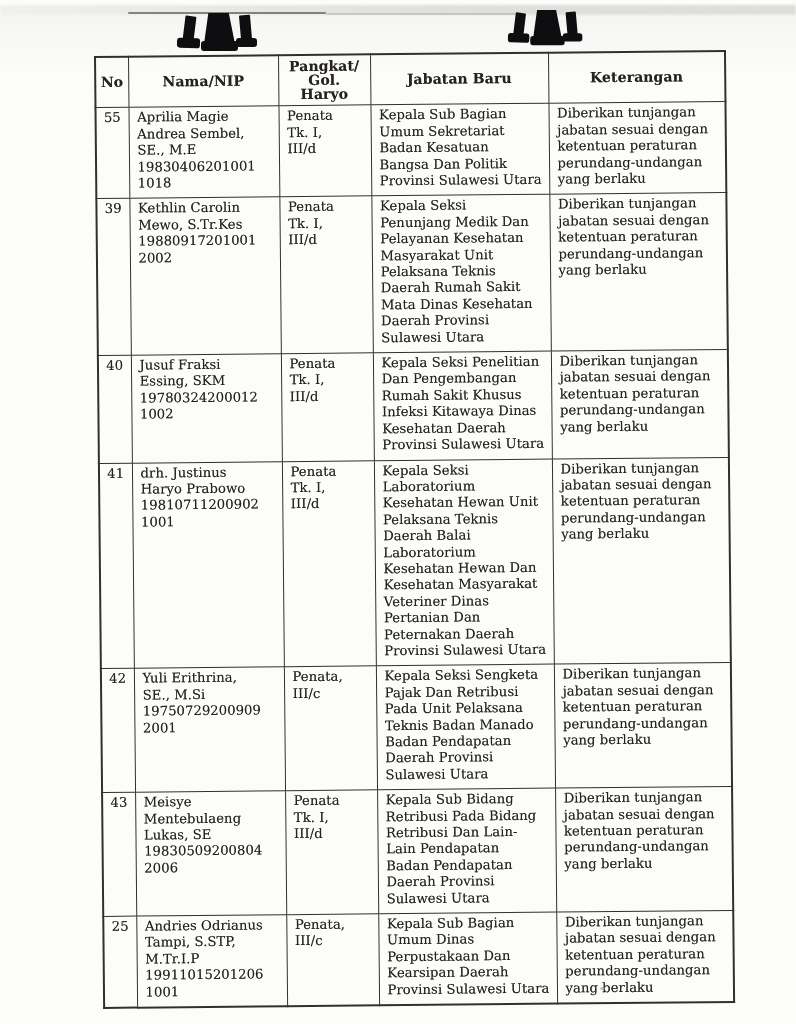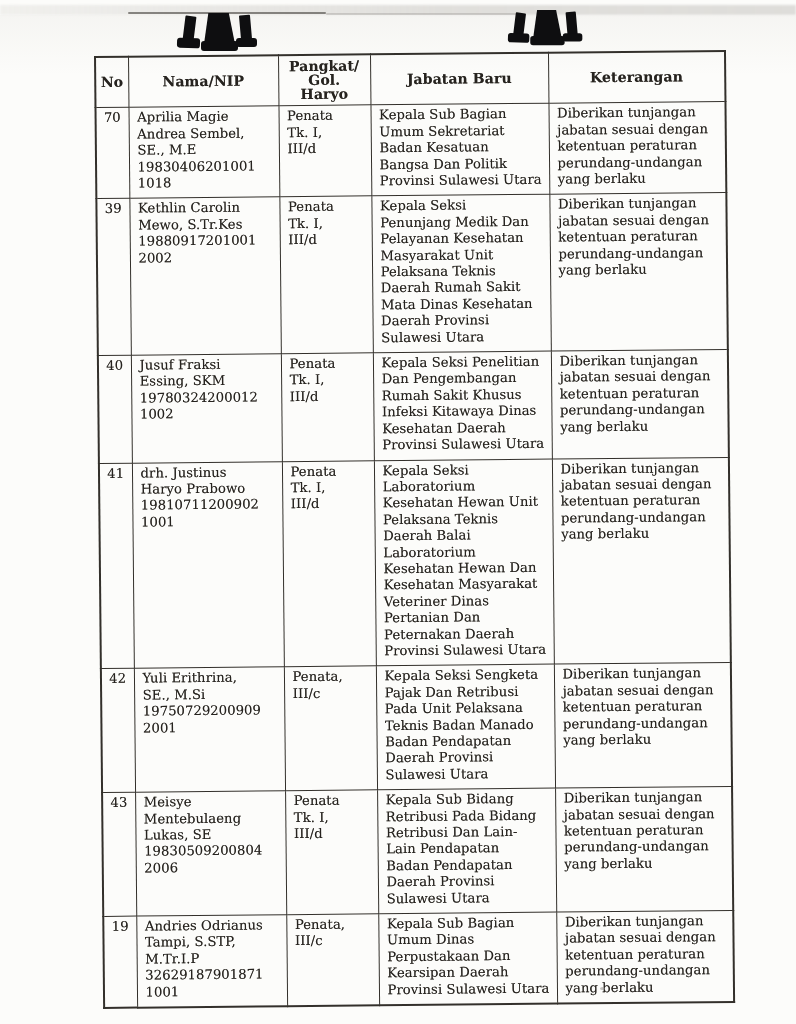--- a/index.html
+++ b/index.html
@@ -98,21 +98,21 @@
           <th>Pangkat/
 Gol.
 Haryo</th>
           <th>Jabatan Baru</th>
           <th>Keterangan</th>
         </tr>
       </thead>
       <tbody>
 
           <tr>
-            <td class="c-no">70</td>
+            <td class="c-no">55</td>
             <td>Aprilia Magie
 Andrea Sembel,
 SE., M.E
 19830406201001
 1018</td>
             <td>Penata
 Tk. I,
 III/d</td>
             <td>Kepala Sub Bagian
 Umum Sekretariat
@@ -241,25 +241,25 @@
 Daerah Provinsi
 Sulawesi Utara</td>
             <td>Diberikan tunjangan
 jabatan sesuai dengan
 ketentuan peraturan
 perundang-undangan
 yang berlaku</td>
           </tr>
 
           <tr>
-            <td class="c-no">19</td>
+            <td class="c-no">25</td>
             <td>Andries Odrianus
 Tampi, S.STP,
 M.Tr.I.P
-32629187901871
+19911015201206
 1001</td>
             <td>Penata,
 III/c</td>
             <td>Kepala Sub Bagian
 Umum Dinas
 Perpustakaan Dan
 Kearsipan Daerah
 Provinsi Sulawesi Utara</td>
             <td>Diberikan tunjangan
 jabatan sesuai dengan

